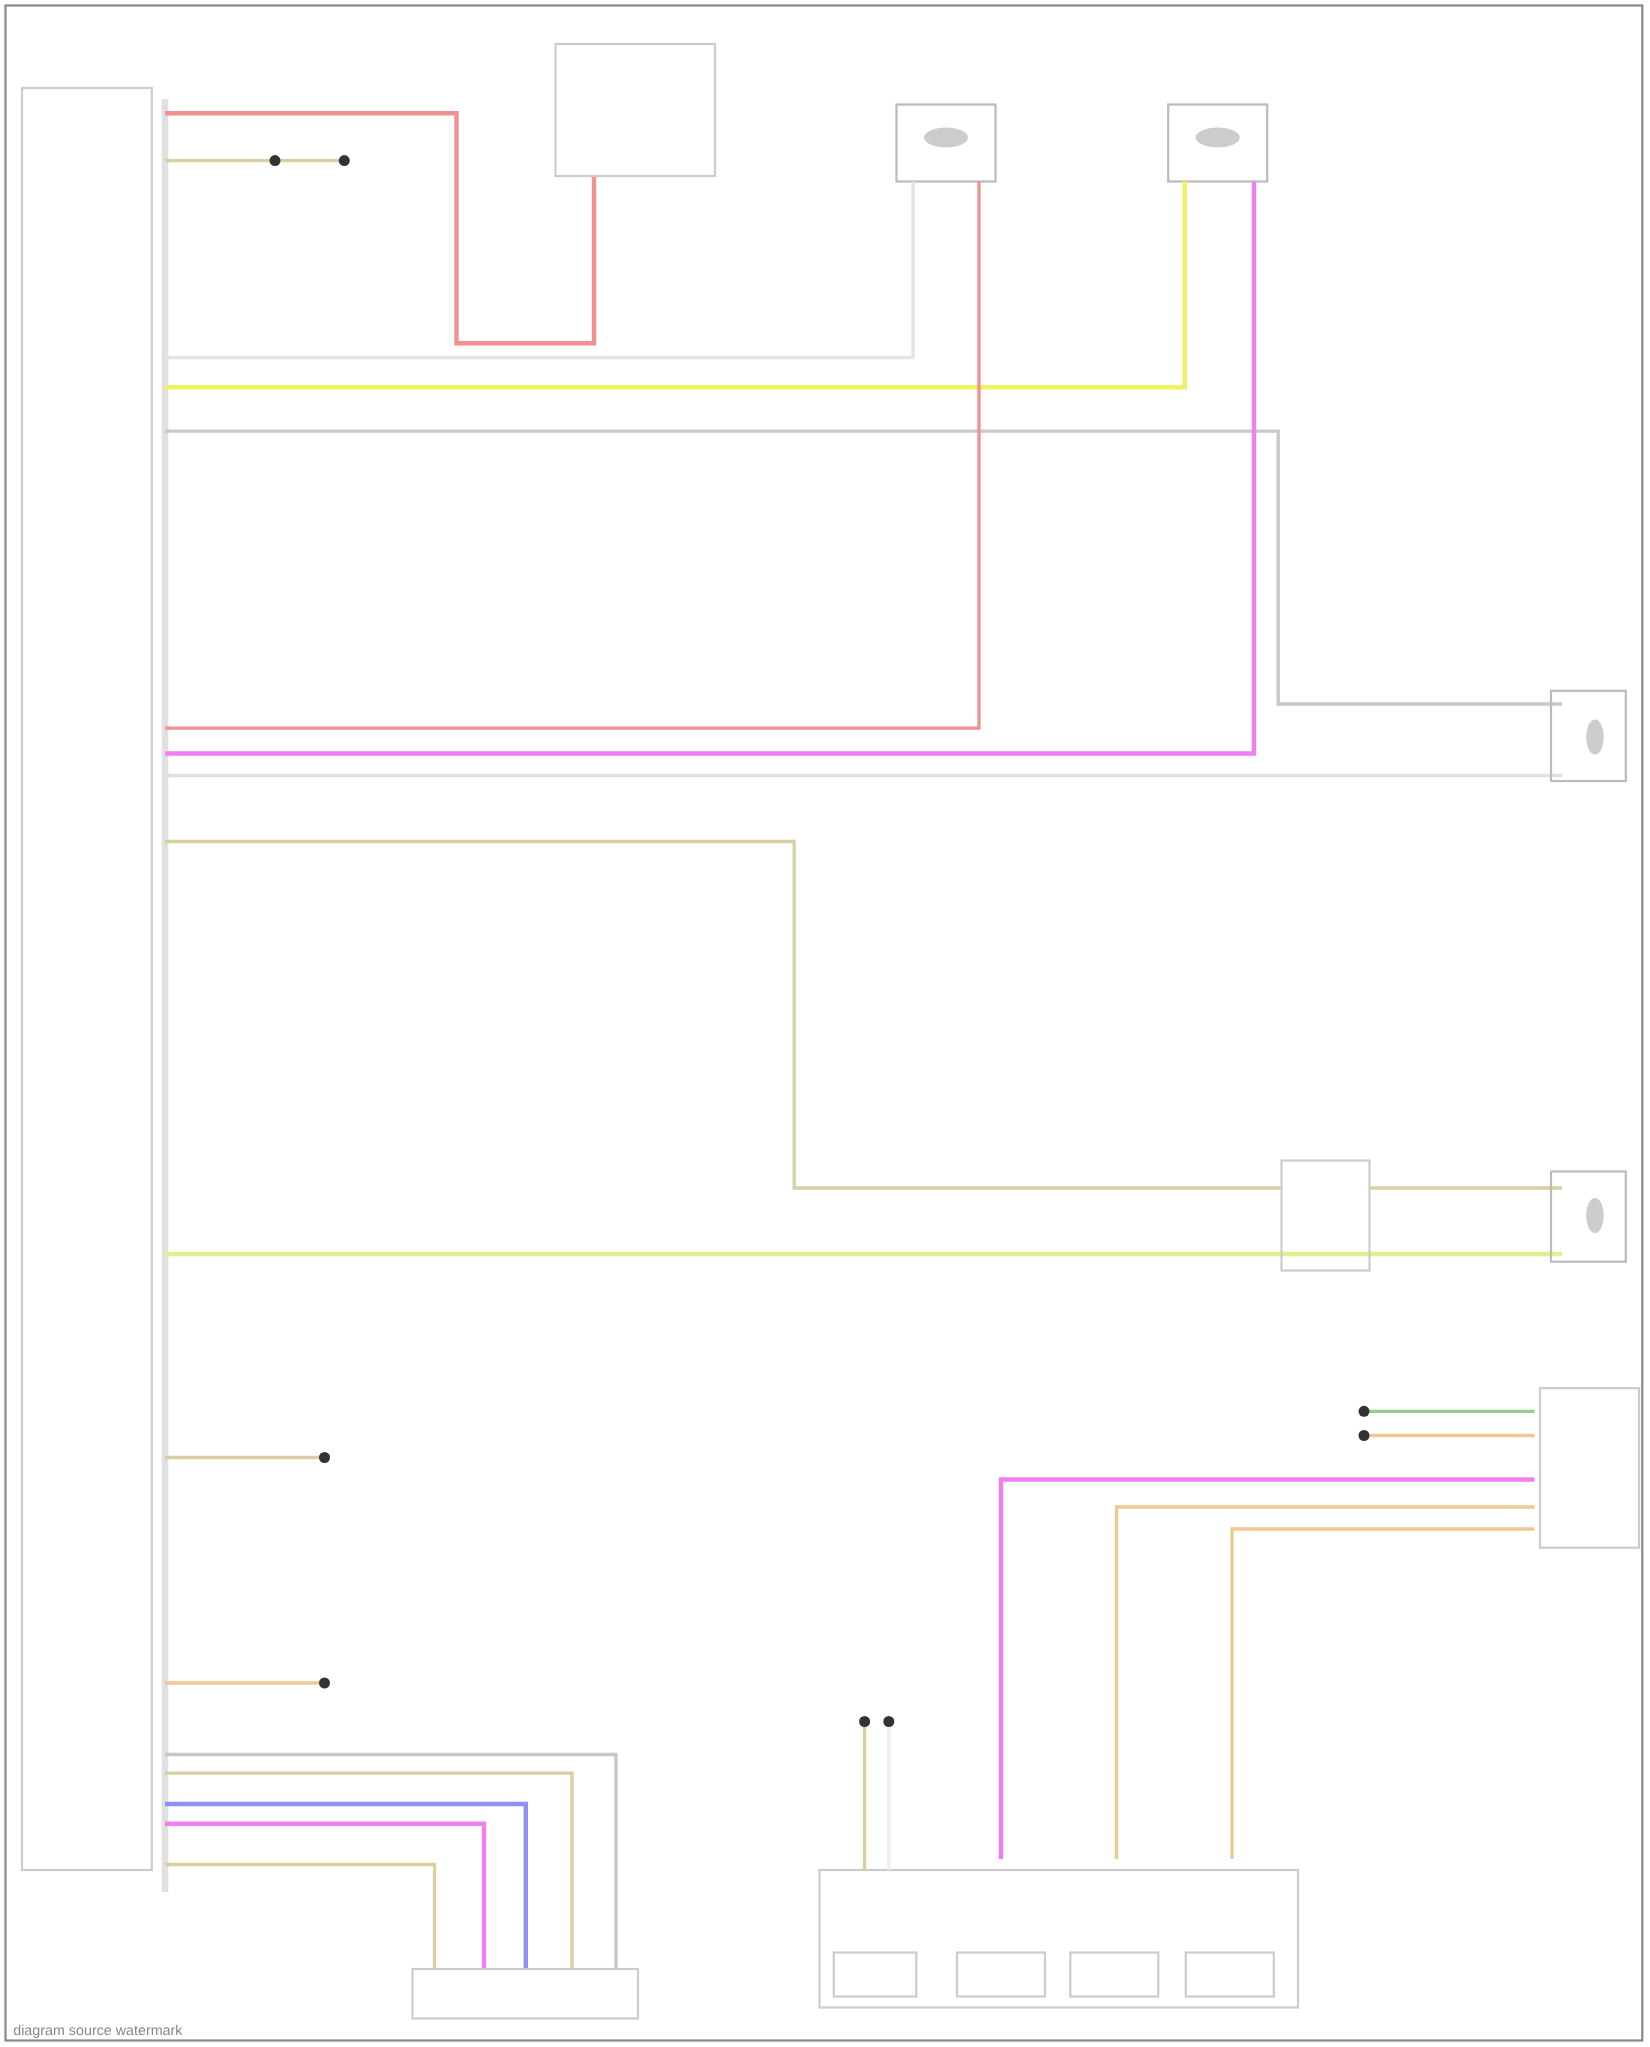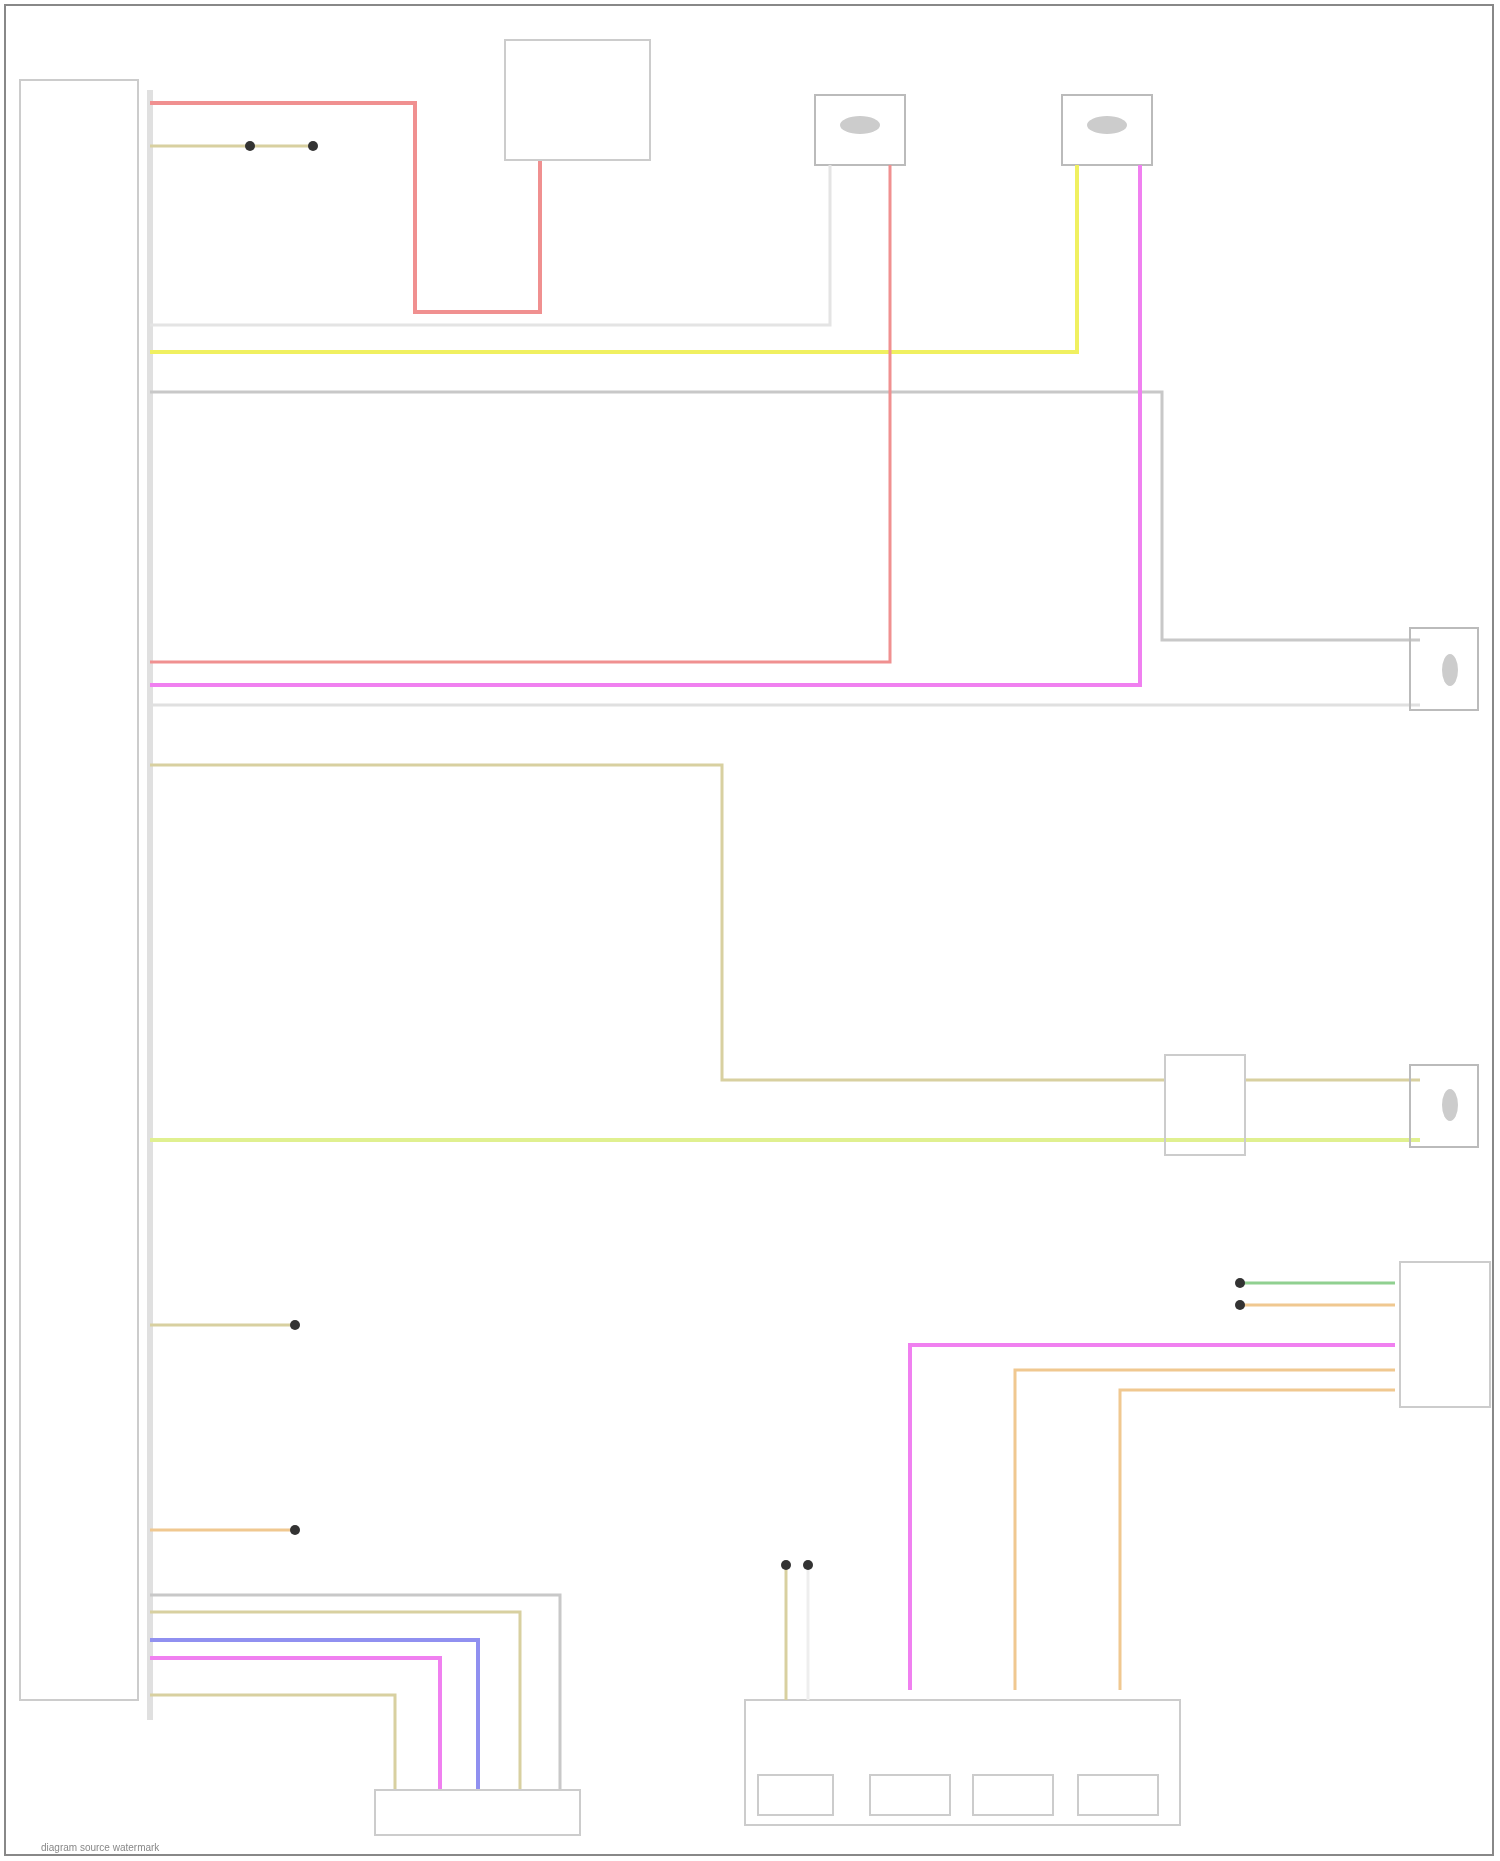--- a/index.html
+++ b/index.html
@@ -1,19 +1,19 @@
 <!DOCTYPE html>
 <html><head>
 <meta charset="utf-8">
 <style>
   html,body{margin:0;padding:0;background:#fff;}
   body{width:1500px;height:1861px;position:relative;overflow:hidden;font-family:"Liberation Sans",sans-serif;}
   .frame{position:absolute;left:4px;top:4px;width:1490px;height:1852px;border:2px solid #888;box-sizing:border-box;background:#fff;}
   svg{position:absolute;left:0;top:0;}
-  .foot{position:absolute;left:12px;bottom:8px;font-size:10px;color:#888;margin-left:29px;}
+  .foot{position:absolute;left:12px;bottom:8px;font-size:13px;color:#888;}
 </style>
 </head>
 <body>
 
 <div class="frame"></div>
 
 <svg width="1500" height="1861">
 
   <rect x="20" y="80" width="118" height="1620" fill="#fff" stroke="#ccc" stroke-width="2"></rect>
   <line x1="150" y1="90" x2="150" y2="1720" stroke="#e0e0e0" stroke-width="6"></line>

